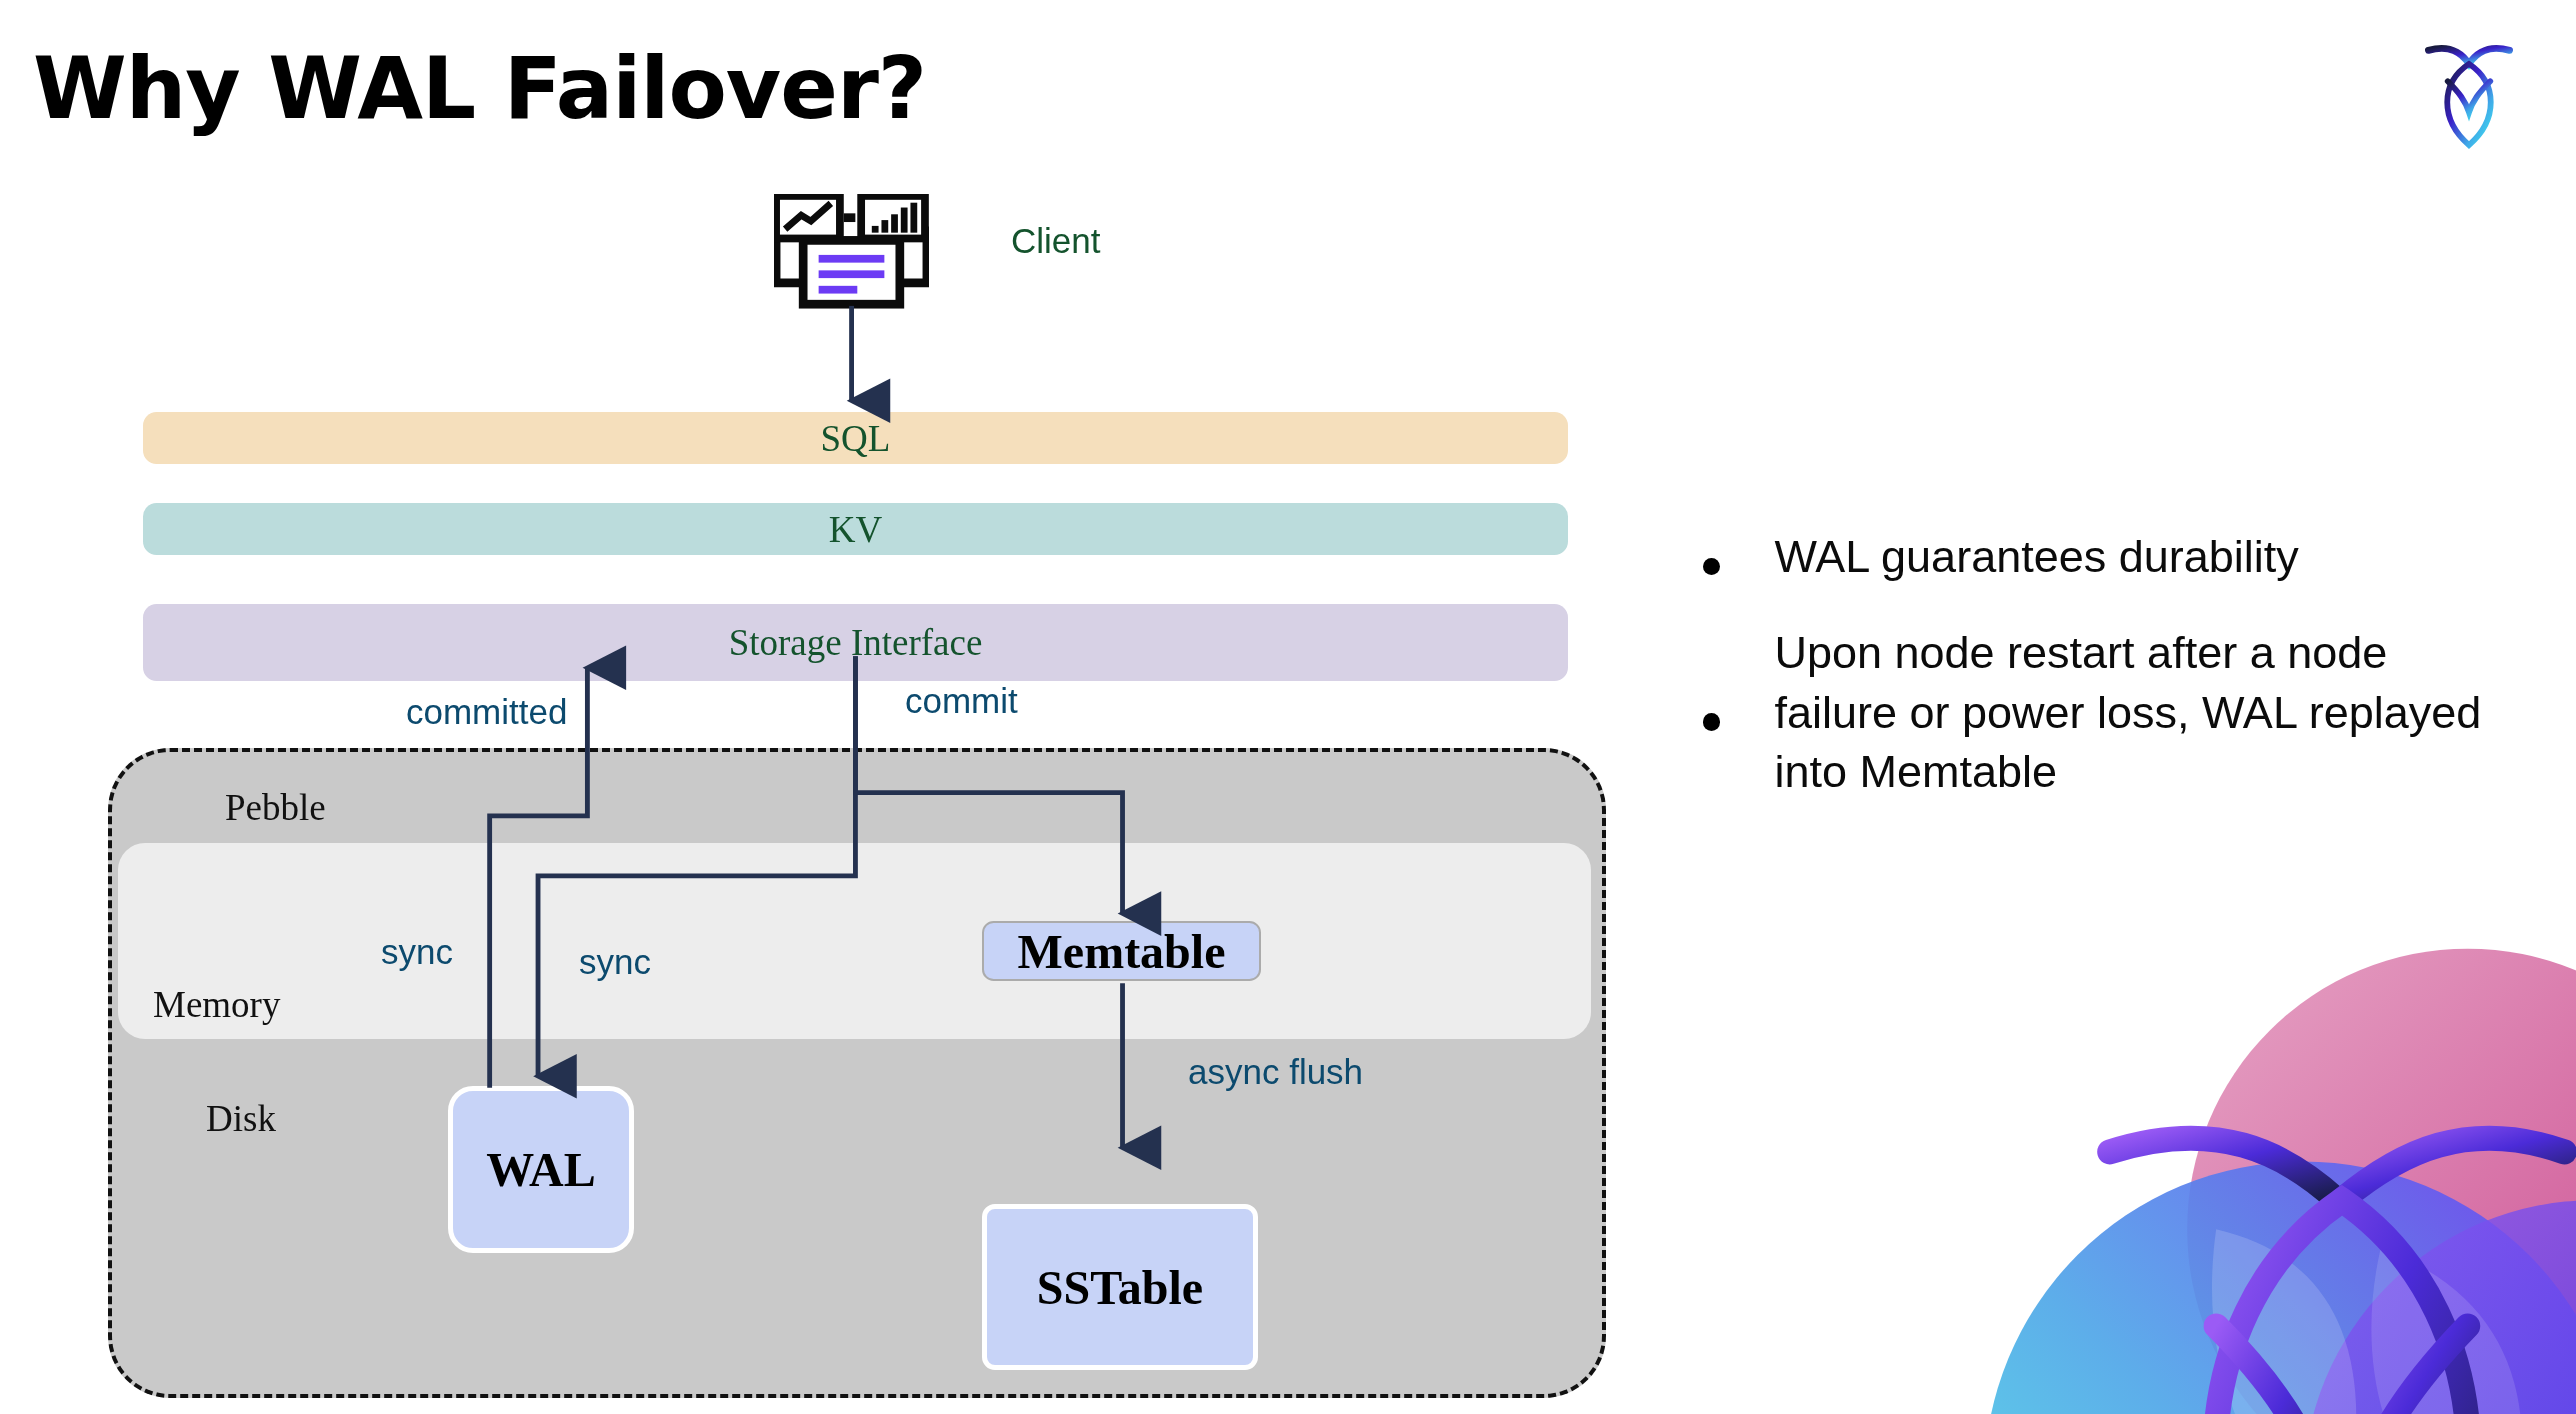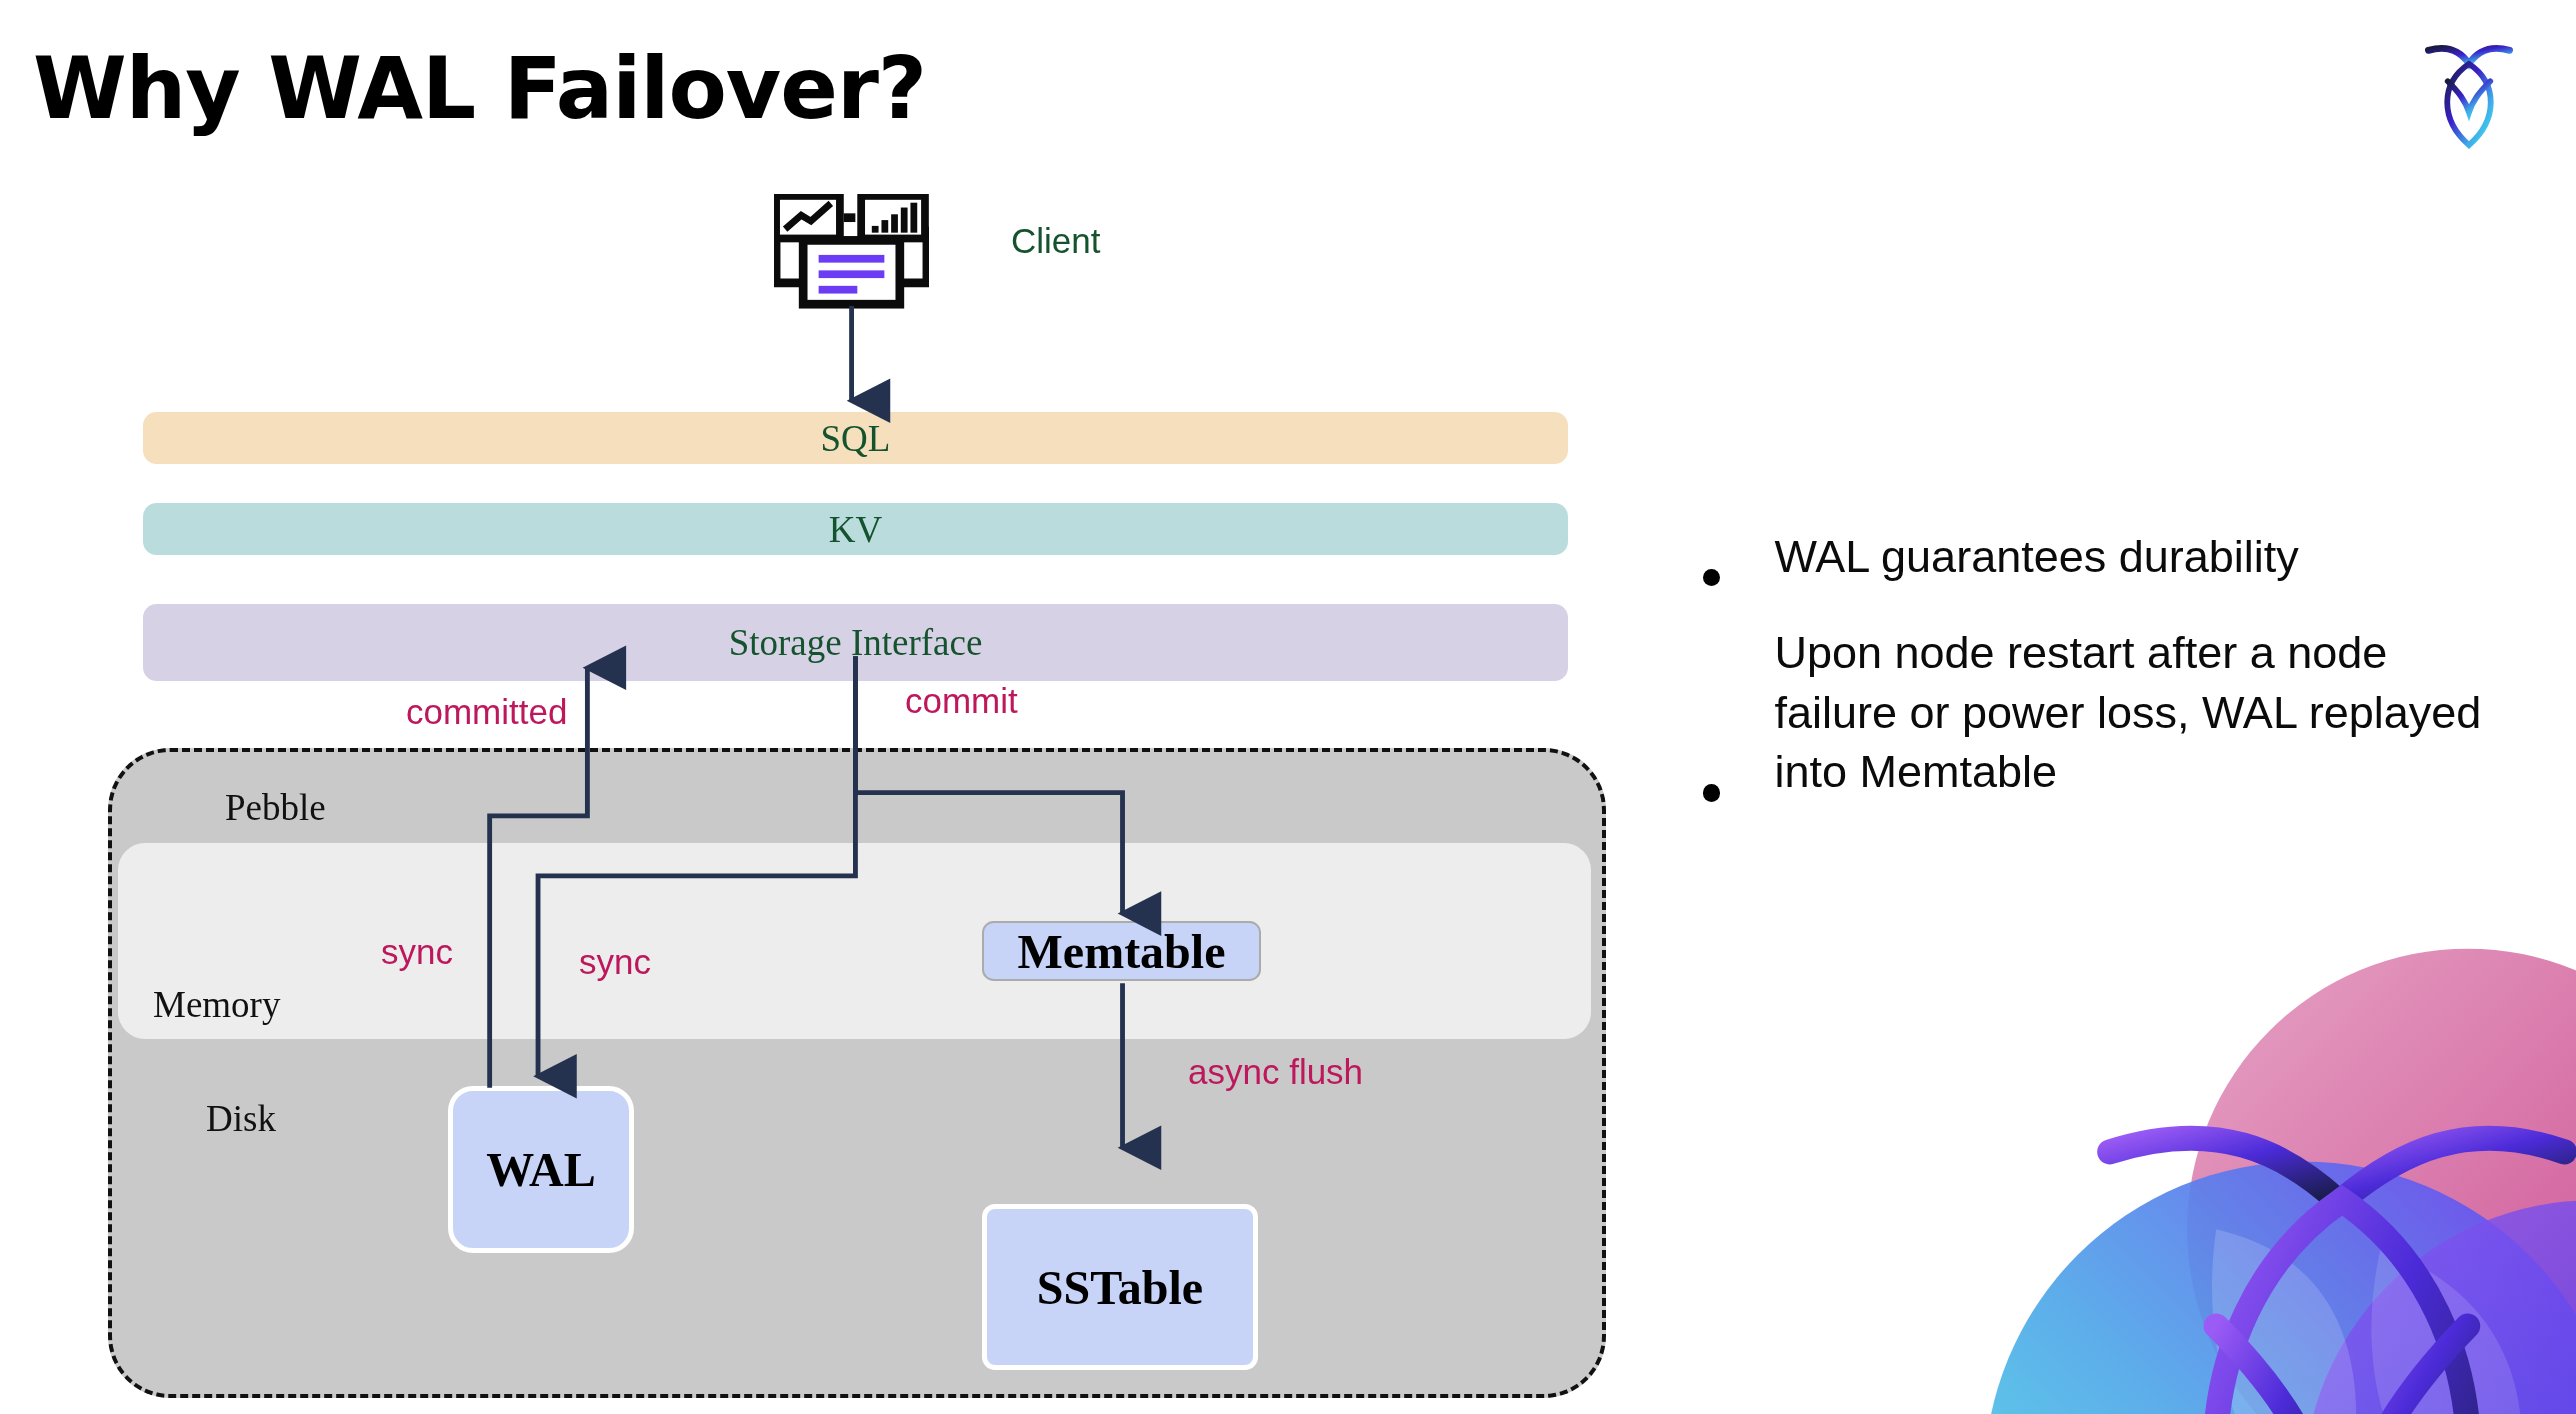--- a/index.html
+++ b/index.html
@@ -148,21 +148,21 @@
     width: 276px; height: 166px;
     border-radius: 13px;
     border: 5.8px solid #FFFFFF;
     margin-top: 48px;
   }
 
   
   .edge-label {
     position: absolute;
     font-size: 35px;
-    color: #be185d;
+    color: #0c4a6e;
     white-space: nowrap;
   }
   #label-committed { left: 406px; top: 692px; }
   #label-commit    { left: 905px; top: 681px; }
   #label-sync-left { left: 381px; top: 932px; }
   #label-sync-right{ left: 579px; top: 942px; }
   #label-async-flush { left: 1188px; top: 1052px; }
 
   
   #arrow-layer {
@@ -174,21 +174,21 @@
 
   
   #bullet-list {
     position: absolute;
     left: 1703px;
     top: 527px;
     width: 803px;
   }
   .bullet-row {
     display: flex;
-    align-items: flex-end;
+    align-items: center;
     margin-bottom: 37px;
   }
   .bullet-dot {
     flex: 0 0 auto;
     width: 17.4px; height: 17.4px;
     border-radius: 50%;
     background: #000000;
     margin-top: 19.4px;
     margin-right: 54px;
   }

